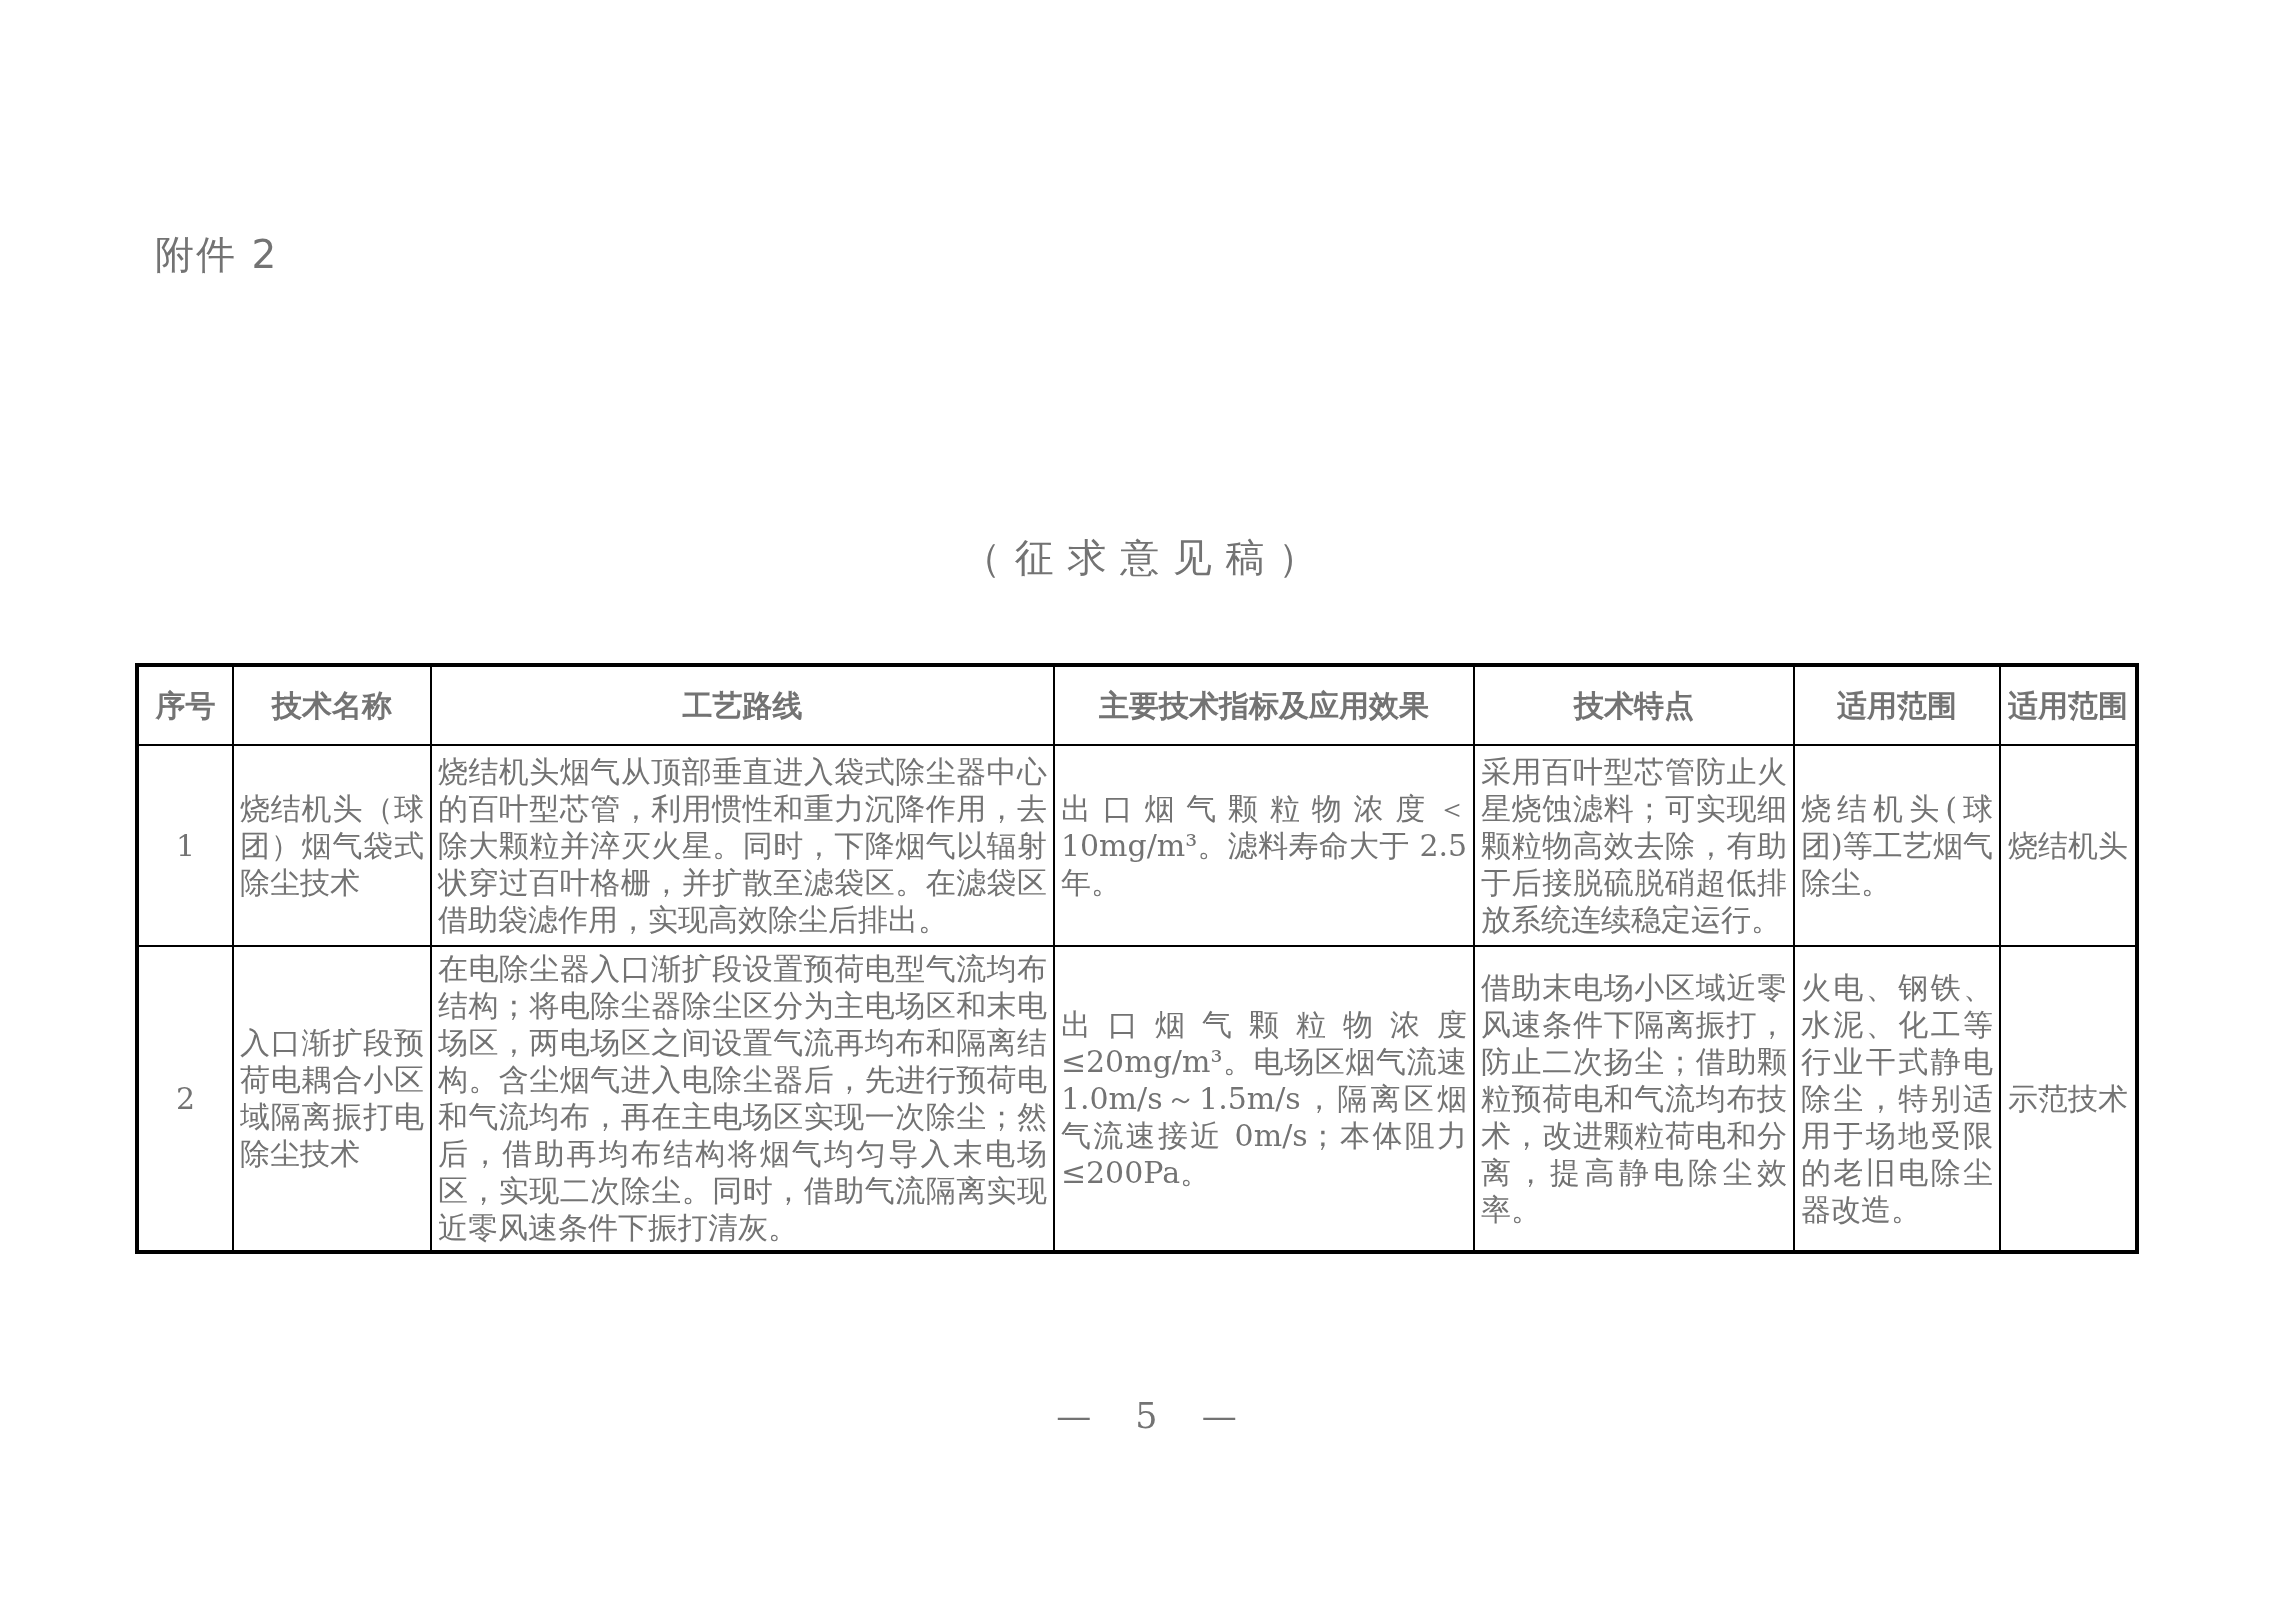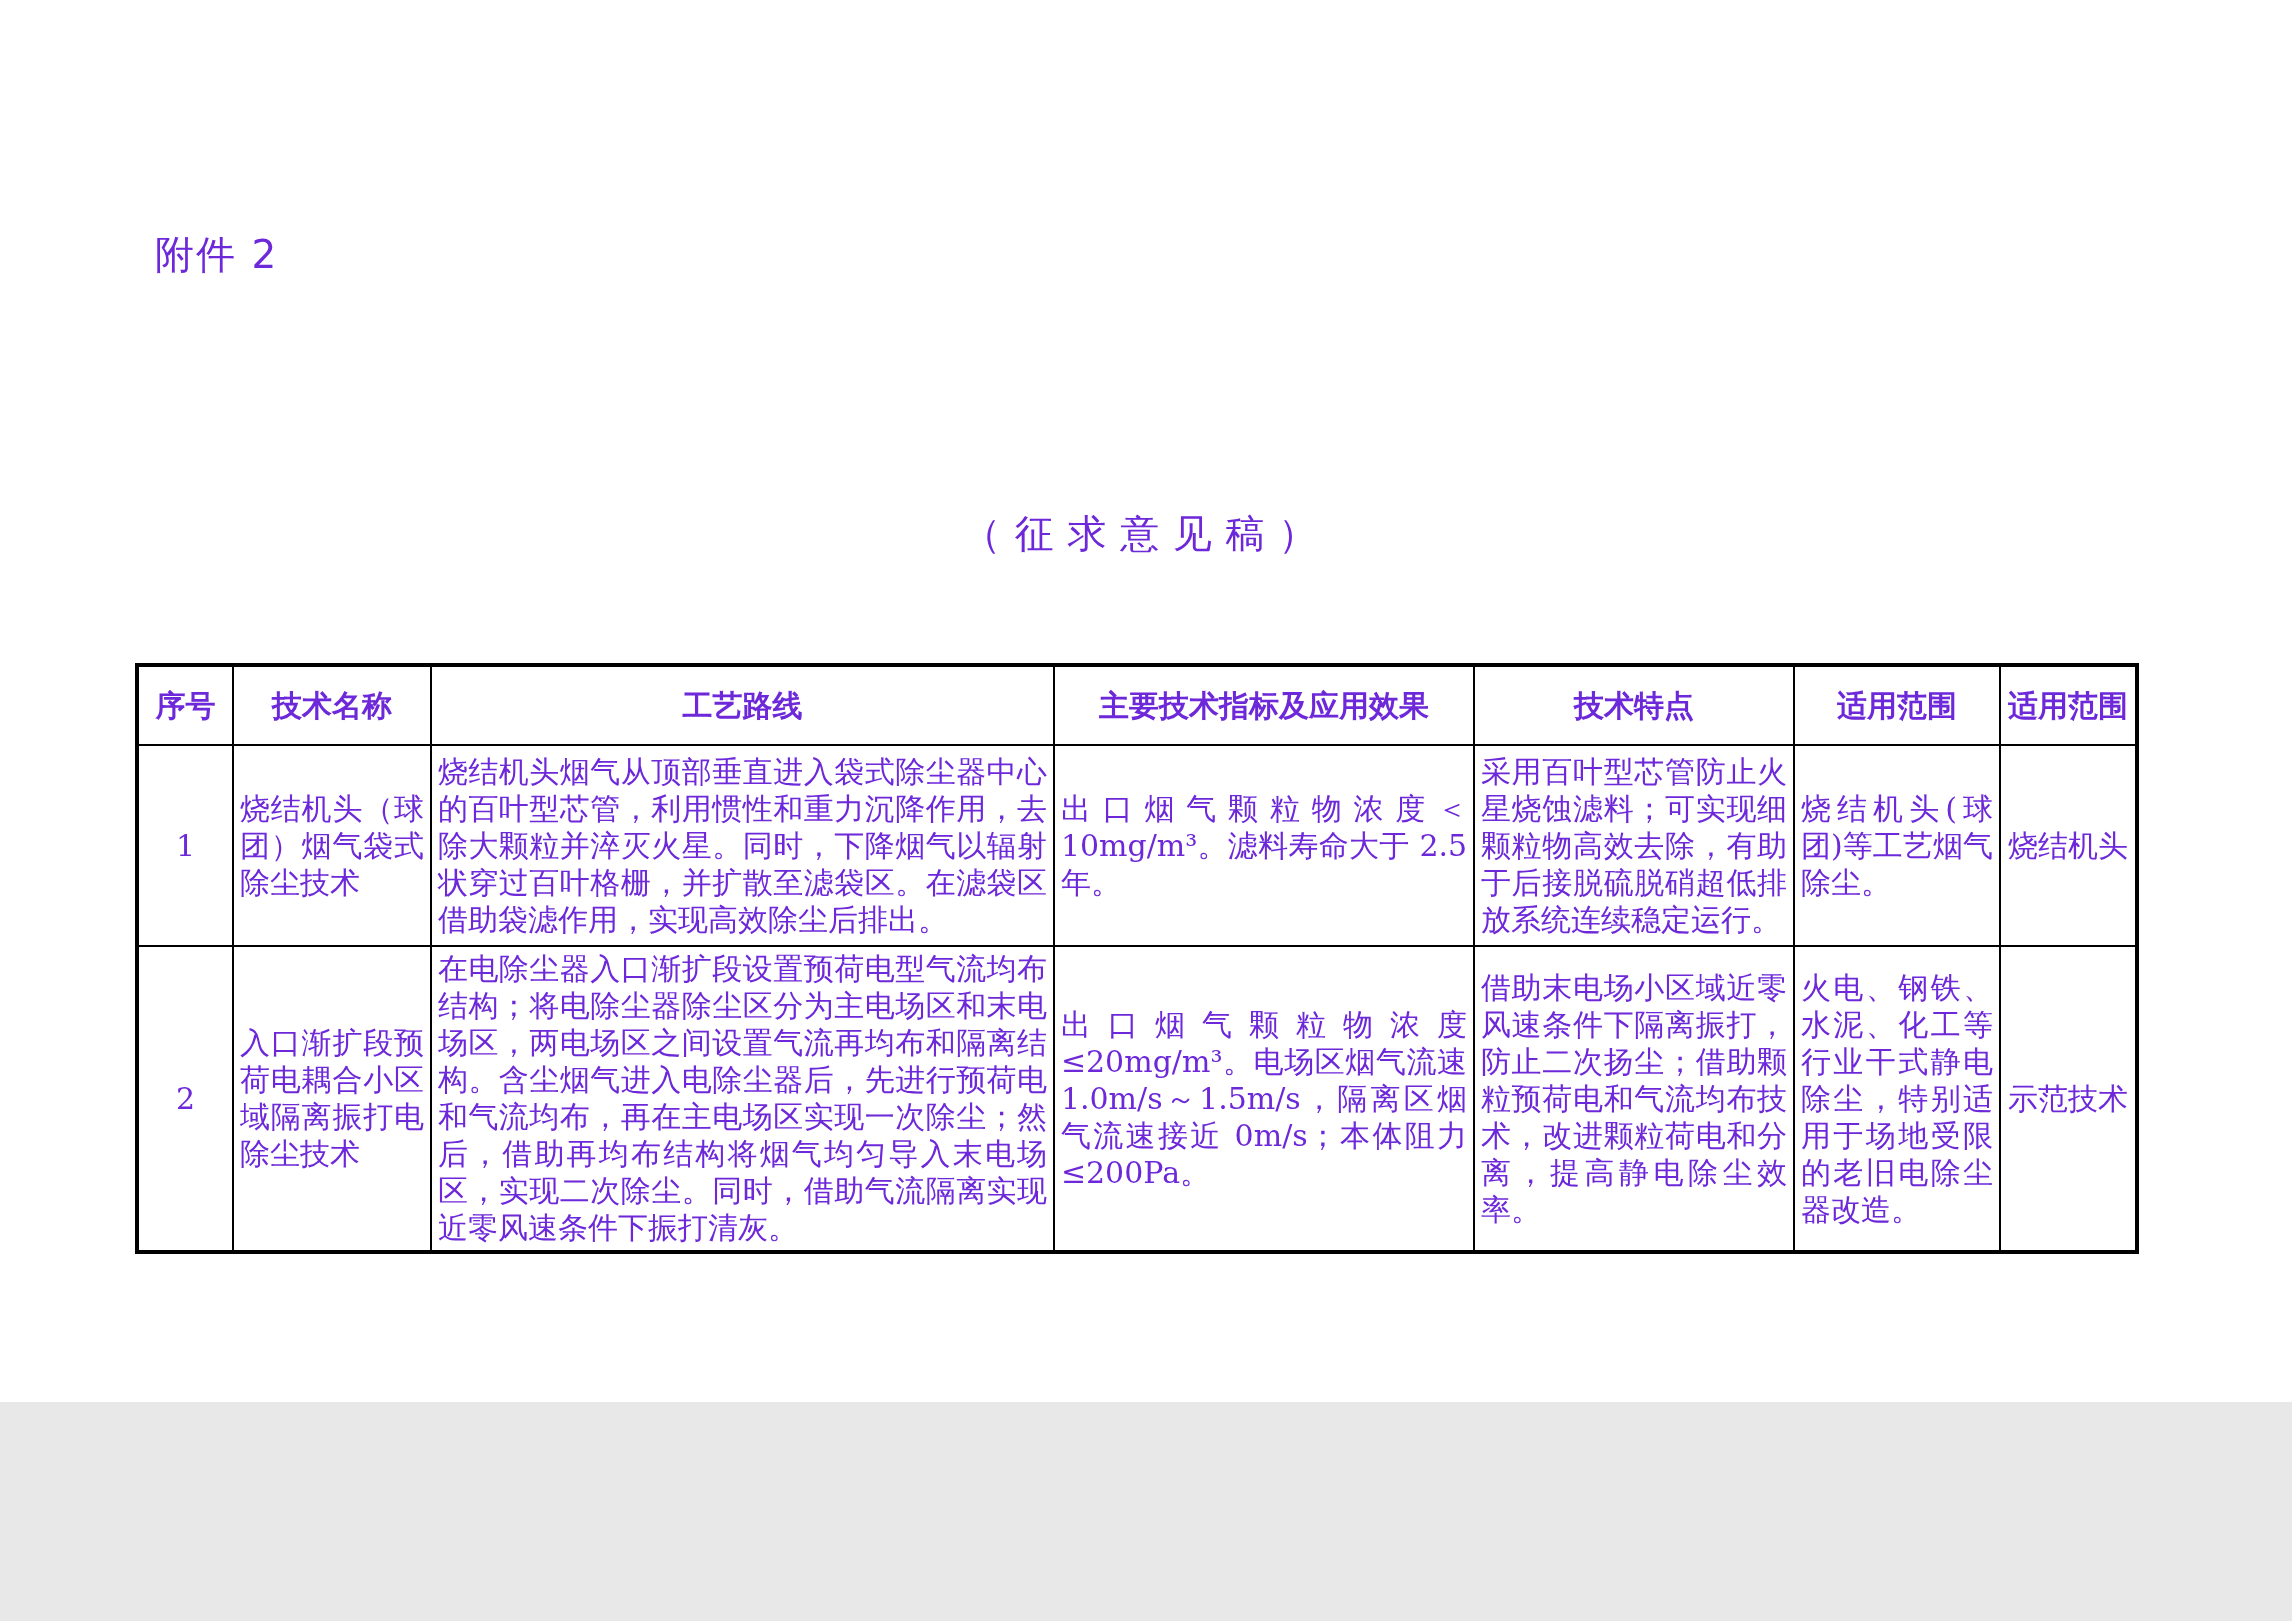--- a/index.html
+++ b/index.html
@@ -1,22 +1,22 @@
 <!DOCTYPE html>
 <html><head>
 <meta charset="utf-8">
 <style>
   html, body { margin: 0; padding: 0; background: #e8e8e8; }
   .page {
     position: relative;
     width: 2293px;
-    height: 1402px;
+    height: 1621px;
     background: #ffffff;
     font-family: "DejaVu Serif", "Liberation Serif", serif;
-    color: #6d28d9;
+    color: #737373;
     overflow: hidden;
   }
   .attachment {
     position: absolute;
     left: 155px;
     top: 231px;
     font-family: "DejaVu Sans", "Liberation Sans", sans-serif;
     font-size: 39px;
     line-height: 47px;
     letter-spacing: 2px;
@@ -28,21 +28,21 @@
     width: 100%;
     text-align: center;
     font-family: "DejaVu Sans", "Liberation Sans", sans-serif;
     font-weight: bold;
     font-size: 51px;
     line-height: 59px;
   }
   .subtitle {
     position: absolute;
     left: 0;
-    top: 508px;
+    top: 532px;
     width: 100%;
     text-align: center;
     font-family: "DejaVu Serif", "Liberation Serif", serif;
     font-size: 39px;
     line-height: 51px;
     letter-spacing: 13.7px;
   }
   .table-wrap {
     position: absolute;
     left: 135px;

